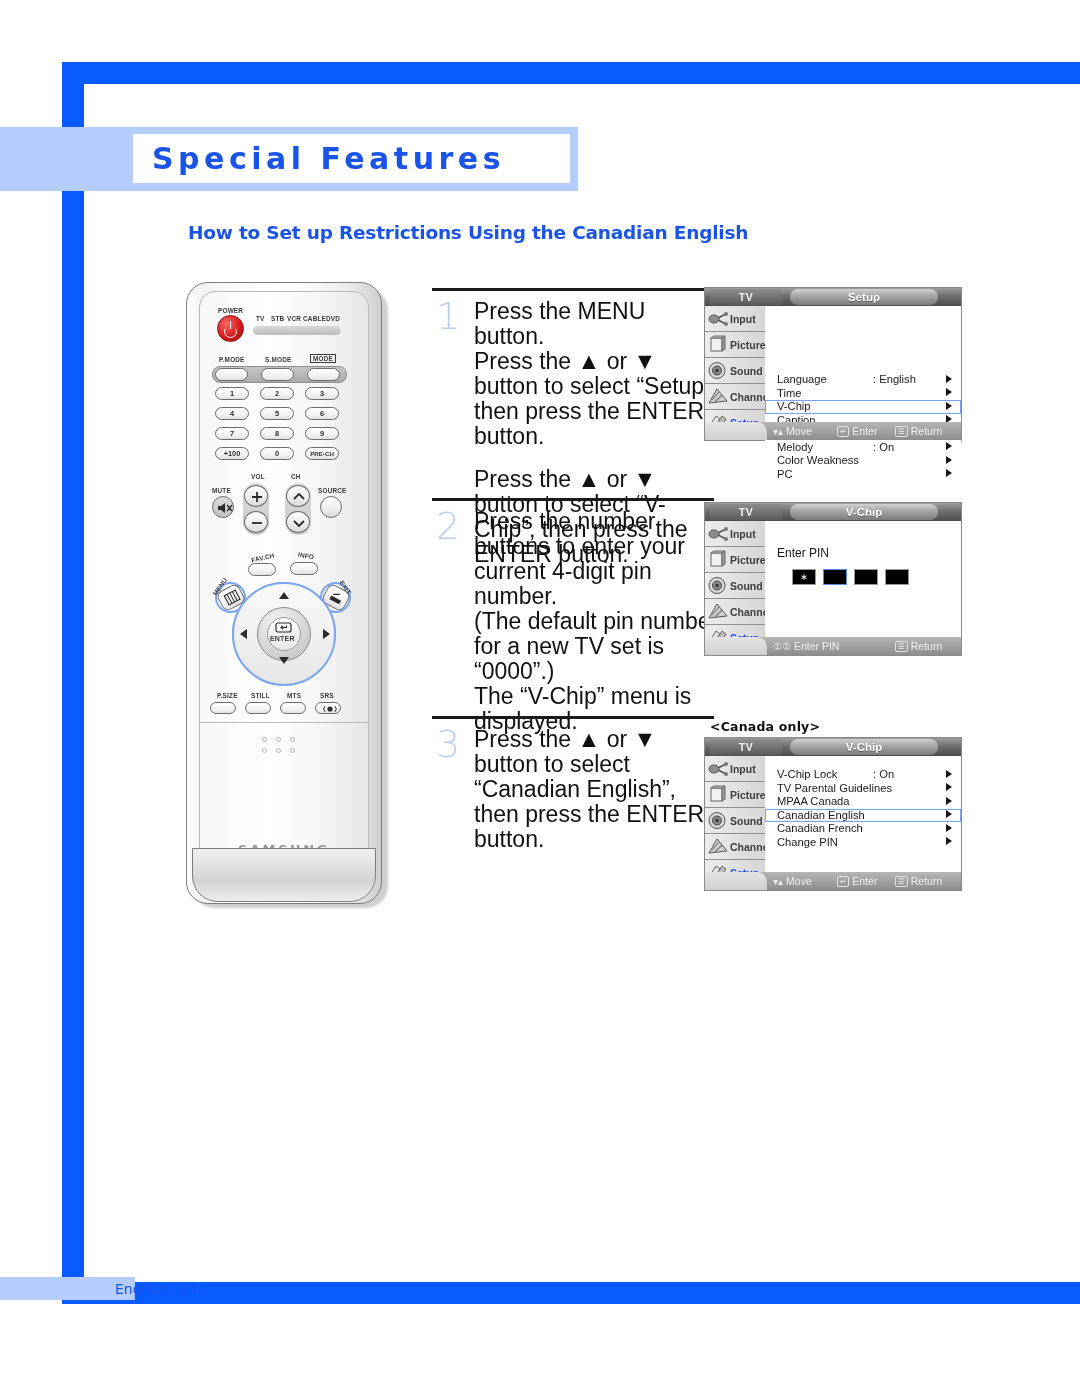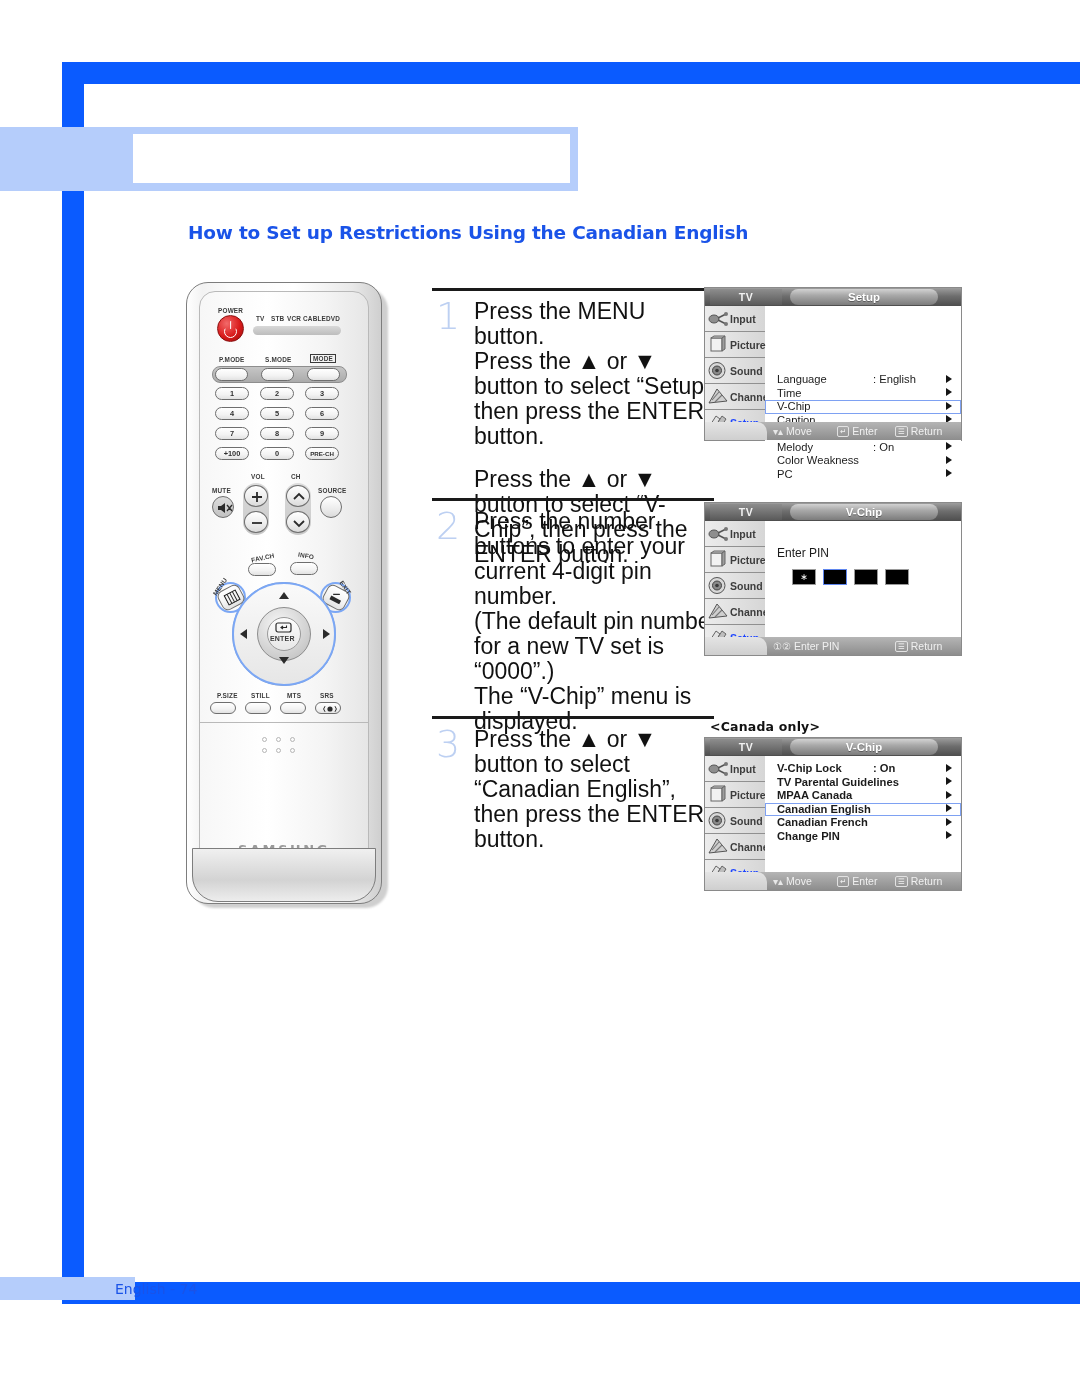--- a/index.html
+++ b/index.html
@@ -148,20 +148,21 @@
 <body>
 
 <div id="page">
 
   <div class="frame-left"></div>
   <div class="frame-top"></div>
   <div class="frame-bottom"></div>
 
   <div class="title-band"></div>
   <div class="title-box"></div>
+  <div class="title-text">Special Features</div>
 
   <div class="section-title">How to Set up Restrictions Using the Canadian English</div>
 
   <div id="remote">
     <div class="rm-shadow"></div>
     <div class="rm-body"></div>
     <div class="rm-inner"></div>
 
     <div class="rlbl" style="left:32px;top:25px;">POWER</div>
     <div class="power" style="left:31px;top:33px;"></div>
@@ -566,21 +567,21 @@
       <div class="osd-sideitem active">
         <span class="osd-ico">
             <svg width="23" height="19" viewBox="0 0 23 19">
               <path d="M2 14 L9 3 L13 6 L6 17 z" fill="#e2e2e2" stroke="#666"></path>
               <path d="M8 14 L15 3 L19 6 L12 17 z" fill="#bdbdbd" stroke="#666"></path>
             </svg>
           </span>
         <span class="lbl">Setup</span>
       </div>
     </div>
-    <div class="osd-main" style="padding-top:6px;box-sizing:border-box;font-weight:bold;">
+    <div class="osd-main" style="padding-top:12px;box-sizing:border-box;">
       <div class="osd-row">
           <span class="n">V-Chip Lock</span>
           <span class="v">: On</span>
           <span class="ar"></span>
         </div>
       <div class="osd-row">
           <span class="n">TV Parental Guidelines</span>
           <span class="ar"></span>
         </div>
       <div class="osd-row">

